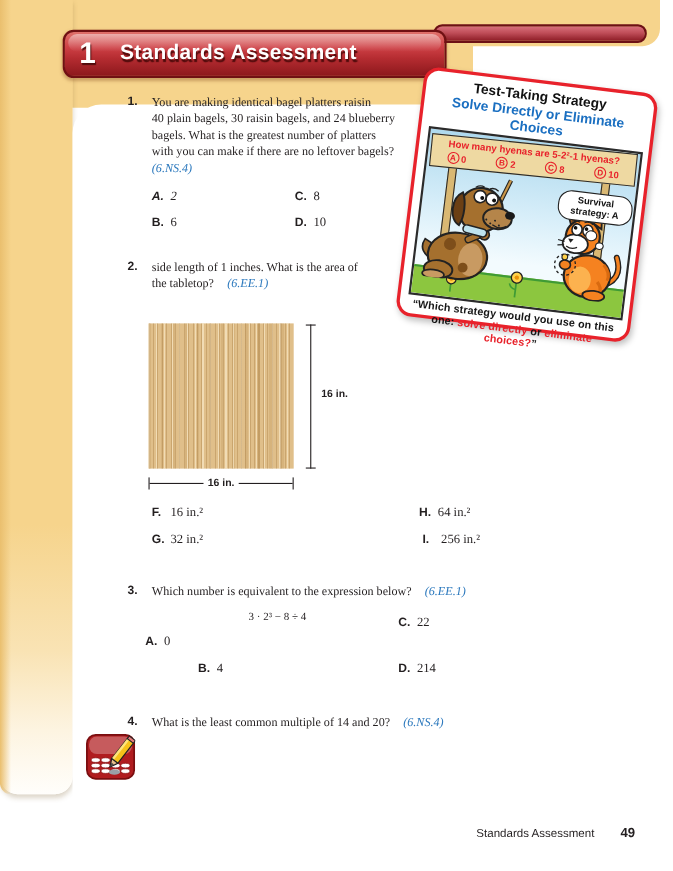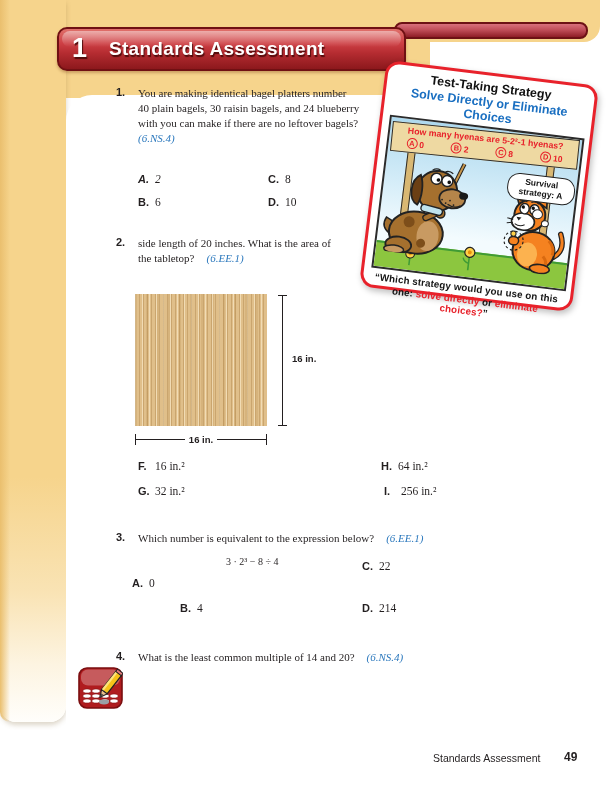--- a/index.html
+++ b/index.html
@@ -228,35 +228,36 @@
     </div>
     <div>
       <span>one: </span><span class="cap-red">solve directly</span><span> or </span><span class="cap-red">eliminate choices?</span><span>”</span>
     </div>
   </div>
 </div>
 
 <div class="abs q" style="left:116px;top:86px;">
   <div class="q-num">1.</div>
   <div class="q-text">
-    <div>You are making identical bagel platters number</div>
+    <div>You are making identical bagel platters raisin</div>
     <div>40 plain bagels, 30 raisin bagels, and 24 blueberry</div>
+    <div>bagels. What is the greatest number of platters</div>
     <div>with you can make if there are no leftover bagels?</div>
     <div class="std">(6.NS.4)</div>
   </div>
 </div>
 <div class="choice" style="left:138px;top:173px;font-style:italic;"><span class="cl">A.</span><span class="cv">2</span></div>
 <div class="choice" style="left:138px;top:196px;"><span class="cl">B.</span><span class="cv">6</span></div>
 <div class="choice" style="left:268px;top:173px;"><span class="cl">C.</span><span class="cv">8</span></div>
 <div class="choice" style="left:268px;top:196px;"><span class="cl">D.</span><span class="cv">10</span></div>
 
 <div class="abs q" style="left:116px;top:236px;">
   <div class="q-num">2.</div>
   <div class="q-text">
-    <div>side length of 20 inches. What is the area of</div>
+    <div>side length of 1 inches. What is the area of</div>
     <div><span>the tabletop?</span><span class="std std-inline">(6.EE.1)</span></div>
   </div>
 </div>
 
 <div class="abs wood"></div>
 <div class="abs vdim">
     <span class="bar"></span>
   </div>
 <div class="abs dim-label" style="left:292px;top:353px;">16 in.</div>
 <div class="abs hdim">

